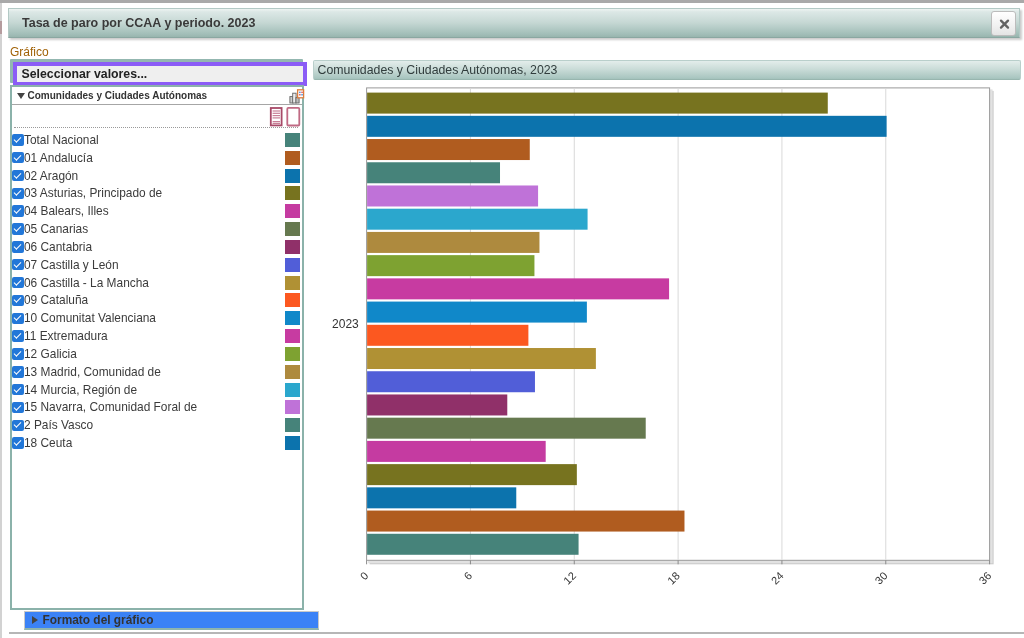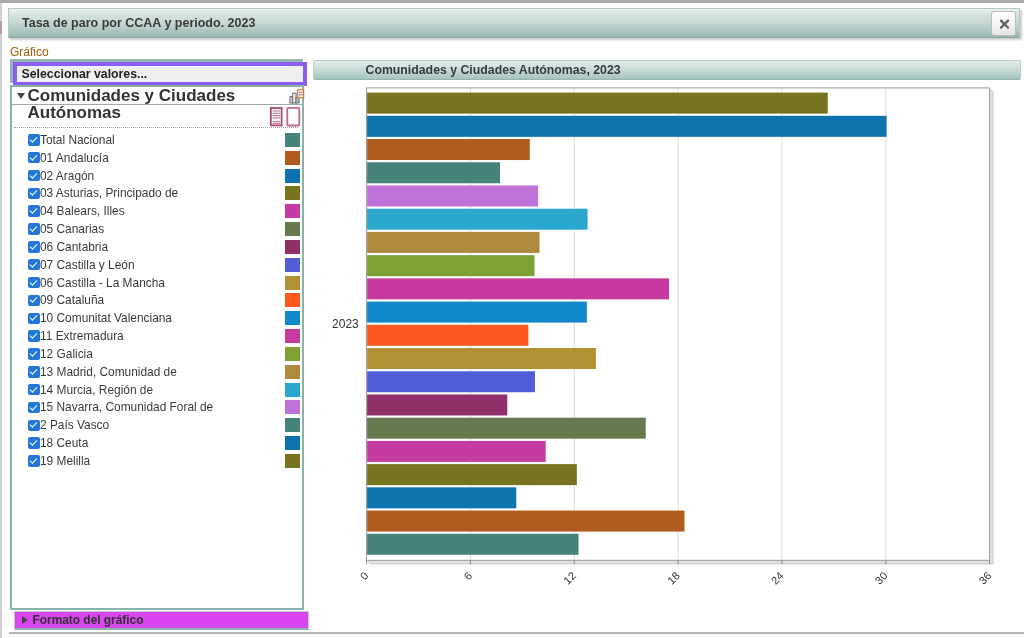--- a/index.html
+++ b/index.html
@@ -13,35 +13,35 @@
 #titlebar .t{position:absolute;left:13px;top:0;line-height:29px;font-size:12.5px;font-weight:bold;color:#3a3a3a;}
 #closebtn{position:absolute;right:3px;top:2px;width:23.5px;height:23px;border:1px solid #bcbcbc;border-radius:3px;
 background:linear-gradient(#ffffff,#f1f1f1 60%,#e4e4e4);}
 #closebtn svg{position:absolute;left:0;top:0;}
 #grafico{left:10px;top:44.5px;font-size:12px;color:#a16207;}
 #selbox{left:10px;top:59px;width:287px;height:18px;background:#93b7b0;padding:3px;border-radius:1px;}
 #selbox .f{width:281px;height:16px;background:#efefef;border:4px solid #8b5cf6;line-height:16px;font-size:12.3px;font-weight:bold;color:#222;padding-left:4.5px;}
 #listpanel{left:10px;top:84.5px;width:290px;height:521.5px;background:#fff;border:2px solid #8bb2aa;}
 #lph{position:absolute;left:0;top:0;width:100%;height:17.5px;border-bottom:1px solid #a6a6a6;}
 #lph .tri{position:absolute;left:4.5px;top:6px;width:0;height:0;border-left:4.5px solid transparent;border-right:4.5px solid transparent;border-top:6px solid #444;}
-#lph .t{position:absolute;left:15.5px;top:0;line-height:17.5px;font-size:17px;font-weight:bold;color:#333;}
+#lph .t{position:absolute;left:15.5px;top:0;line-height:17.5px;font-size:10px;font-weight:bold;color:#333;}
 #rowwrap{position:absolute;left:0;top:44.4px;width:100%;}
-.row{height:17.85px;display:flex;align-items:center;padding-left:16px;position:relative;}
+.row{height:17.85px;display:flex;align-items:center;padding-left:0;position:relative;}
 .cb{width:11.5px;height:11.5px;background:#2277d8;border-radius:2px;position:relative;flex:0 0 auto;}
 .cb::after{content:"";position:absolute;left:2.3px;top:2.8px;width:5.7px;height:2.9px;border-left:1.8px solid #fff;border-bottom:1.8px solid #fff;transform:rotate(-45deg);}
 .lbl{font-size:11.9px;color:#3b3b3b;margin-left:0.5px;white-space:nowrap;}
 .sw{position:absolute;right:2.5px;width:14.5px;height:14px;}
 #dotline{position:absolute;left:2px;top:40px;width:284px;border-top:1px dotted #999;}
 #iconrow{position:absolute;left:256.5px;top:20px;}
-#formato{left:14px;top:610.8px;width:293px;height:16px;background:#d946ef;border:1px solid #c9c9c9;border-bottom:2px solid #8fb5ae;}
+#formato{left:24px;top:610.8px;width:293px;height:16px;background:#3b82f6;border:1px solid #c9c9c9;border-bottom:2px solid #8fb5ae;}
 #formato .tri{position:absolute;left:7px;top:4.5px;width:0;height:0;border-top:4.5px solid transparent;border-bottom:4.5px solid transparent;border-left:6px solid #444;}
 #formato .t{position:absolute;left:17.5px;top:0;line-height:16px;font-size:11.9px;font-weight:bold;color:#333;}
 #chartheader{left:313px;top:60px;width:706px;height:18px;border-radius:2px;border:0.5px solid #b9cfcb;
 background:linear-gradient(#e3edeb,#cadcd8 45%,#a9c6c0 95%,#a2c0ba);border-bottom:1px solid #98b6af;}
-#chartheader .t{position:absolute;left:3.5px;top:0;line-height:18.5px;font-size:12.3px;font-weight:bold;color:#313d3d;margin-left:48px;}
+#chartheader .t{position:absolute;left:3.5px;top:0;line-height:18.5px;font-size:12.3px;font-weight:normal;color:#313d3d;}
 </style></head>
 <body>
 <div class="abs" id="topstrip"></div>
 <div class="abs" id="leftstrip"></div>
 <div class="abs" id="leftmauve"></div>
 <div class="abs" id="botline"></div>
 <div class="abs" id="titlebar">
     <span class="t">Tasa de paro por CCAA y periodo. 2023</span>
   <div id="closebtn">
       <svg width="24" height="24" viewBox="0 0 24 24">
@@ -169,25 +169,20 @@
       </div>
 <div class="row">
         <span class="cb"></span>
         <span class="lbl">2 País Vasco</span>
         <span class="sw" style="background:#46837a"></span>
       </div>
 <div class="row">
         <span class="cb"></span>
         <span class="lbl">18 Ceuta</span>
         <span class="sw" style="background:#0c73ad"></span>
-      </div>
-<div class="row">
-        <span class="cb"></span>
-        <span class="lbl">19 Melilla</span>
-        <span class="sw" style="background:#77731f"></span>
       </div>
   </div>
 </div>
 <div class="abs" id="formato">
     <span class="tri"></span>
     <span class="t">Formato del gráfico</span>
   </div>
 <div class="abs" id="chartheader">
     <span class="t">Comunidades y Ciudades Autónomas, 2023</span>
   </div>

